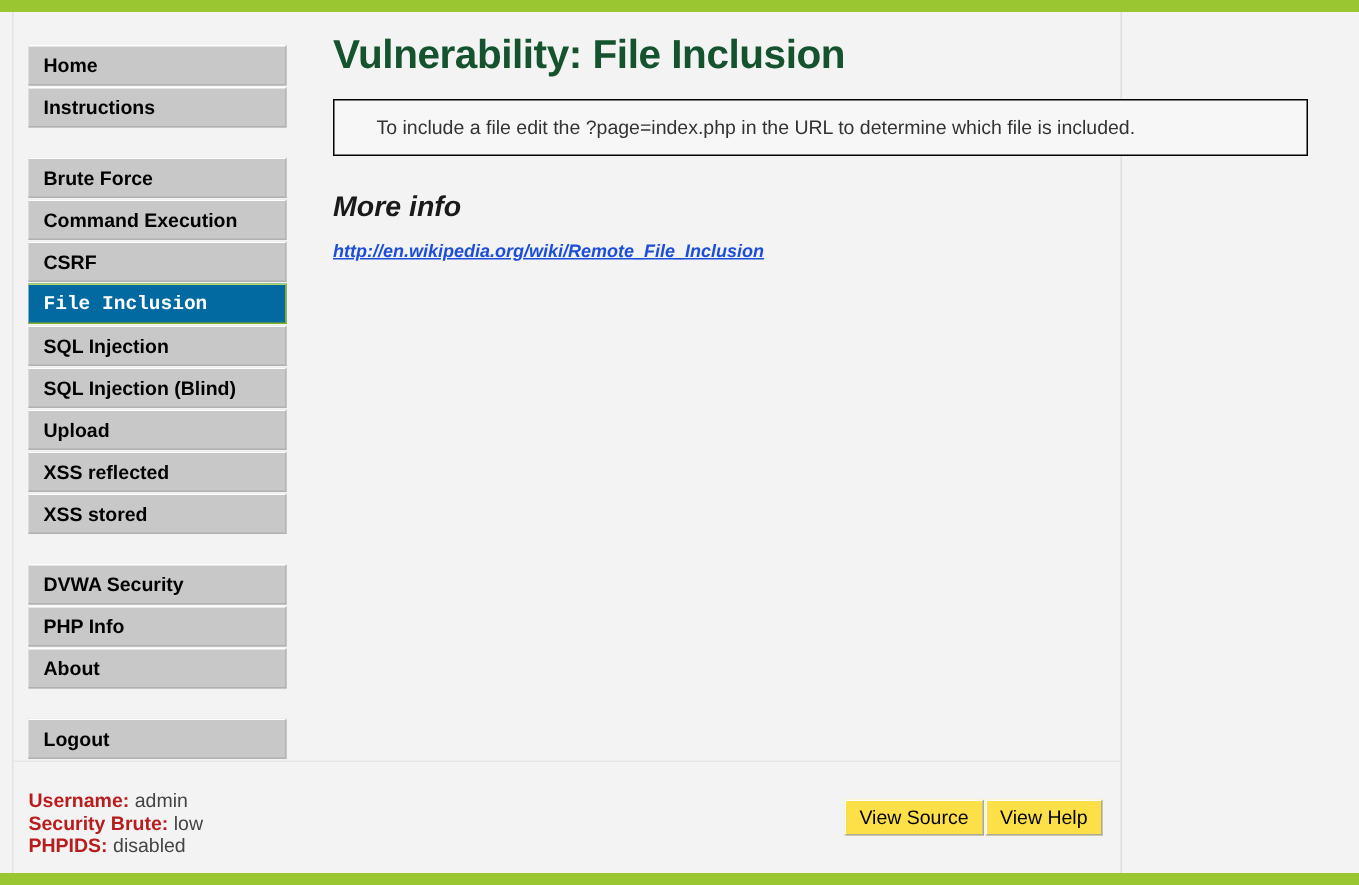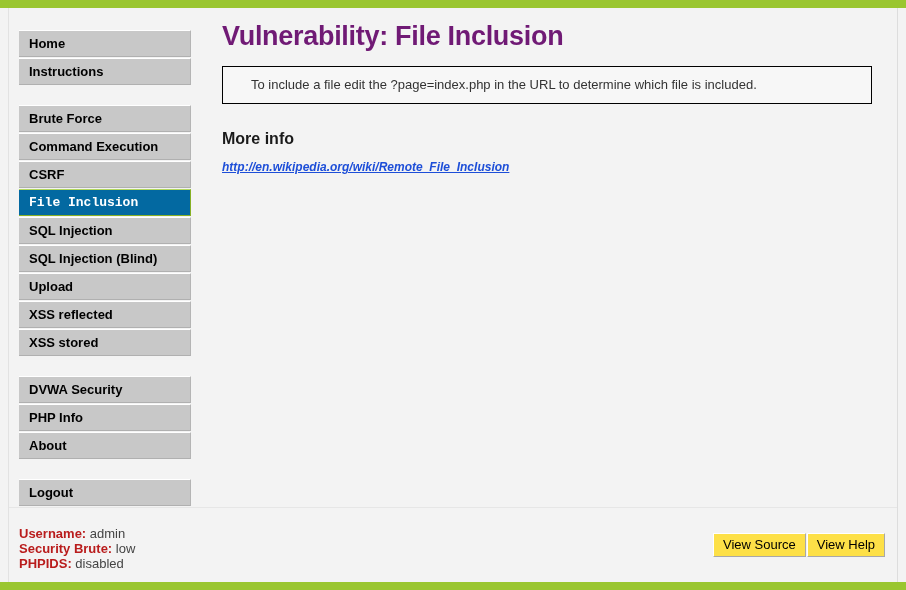--- a/index.html
+++ b/index.html
@@ -33,21 +33,21 @@
     height: 8px;
     background: #9ac630;
   }
   .green-bar.top { top: 0; }
   .green-bar.bottom { bottom: 0; }
 
   #frame-inner {
     position: absolute;
     top: 8px;
     left: 8px;
-    width: 890px;
+    width: 740px;
     height: 574px;
     background: #f3f3f3;
     border-left: 1px solid #e2e2e2;
     border-right: 1px solid #dddddd;
     box-sizing: border-box;
   }
 
   
   #sidebar {
     position: absolute;
@@ -99,40 +99,41 @@
     padding-top: 12px;
     box-sizing: border-box;
   }
 
   #page-title {
     margin: 0 0 14px 0;
     font-size: 27px;
     font-weight: bold;
     line-height: 32px;
     letter-spacing: -0.3px;
-    color: #701a75;
+    color: #14532d;
   }
 
   #info-box {
     border: 1px solid #000000;
     background: #f7f7f7;
     padding: 10px 0 10px 28px;
     margin: 0 22px 0 0;
     font-size: 13px;
     line-height: 16px;
     color: #333333;
     box-sizing: border-box;
   }
 
   #more-info-heading {
     margin: 24px 0 10px 0;
-    font-size: 16px;
+    font-size: 19px;
     font-weight: bold;
     line-height: 22px;
     color: #1a1a1a;
+    font-style: italic;
   }
 
   .more-link {
     display: block;
     margin-left: 0;
     color: #1d4ed8;
     font-size: 12px;
     font-weight: bold;
     line-height: 15px;
     text-decoration: underline;

